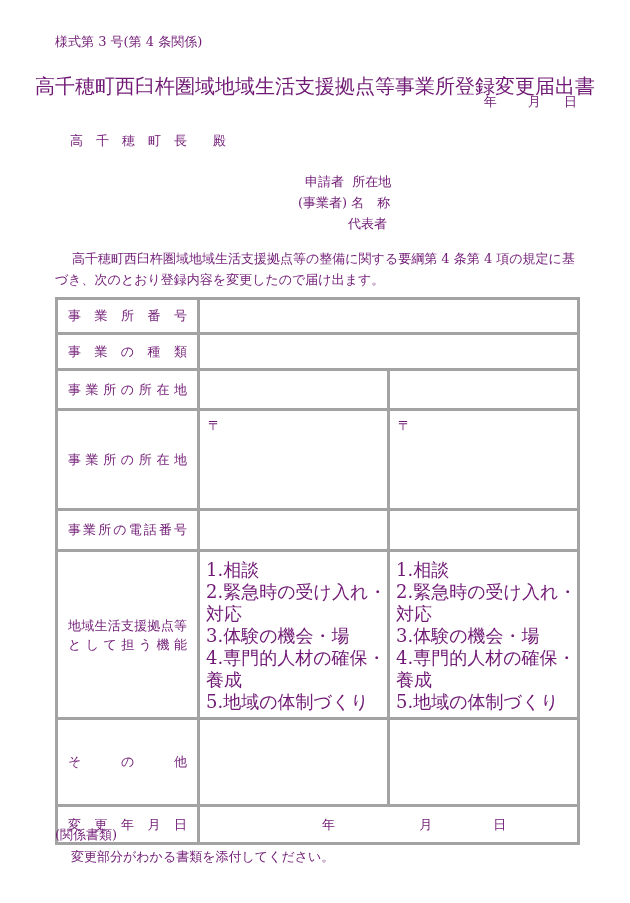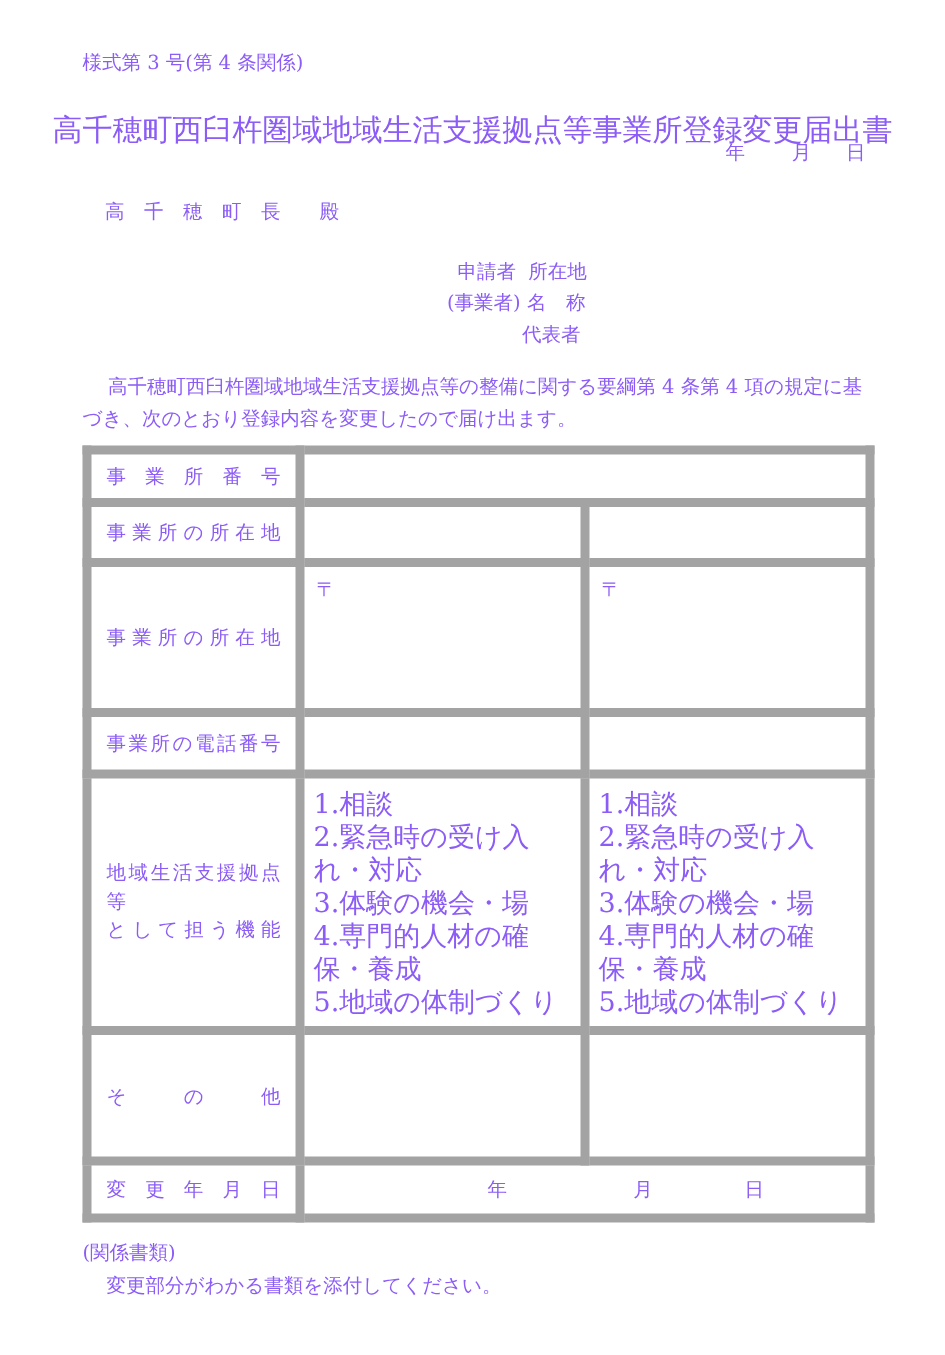--- a/index.html
+++ b/index.html
@@ -1,37 +1,37 @@
 <!DOCTYPE html>
 <html><head>
 <meta charset="utf-8">
 <style>
   html,body{margin:0;padding:0;background:#ffffff;}
   .page{
     position:relative;width:630px;height:903px;background:#ffffff;
     font-family:"DejaVu Serif","Liberation Serif",serif;
-    color:#8b5cf6;font-size:13px;overflow:hidden;
+    color:#701a75;font-size:13px;overflow:hidden;
   }
   .form-number{position:absolute;top:33px;left:55px;}
   .doc-title{position:absolute;top:73px;left:0;width:630px;text-align:center;font-size:20px;}
   .date-line{position:absolute;top:93px;right:53px;}
   .date-line .dl-m{margin-left:27px;}
   .date-line .dl-d{margin-left:19px;}
   .addressee{position:absolute;top:132px;left:70px;}
   .applicant{position:absolute;top:171px;left:298px;line-height:21px;}
   .ap-l1{padding-left:7px;}
   .ap-l1 .ap-gap{margin-left:4px;}
   .ap-l3{padding-left:50px;}
   .body-par{position:absolute;top:248px;left:55px;width:524px;line-height:21px;text-indent:17px;}
   table.form-table{
     position:absolute;top:297px;left:55px;width:522px;
     border-collapse:collapse;table-layout:fixed;
     border:1px solid #333;
   }
-  td{border:6px solid #a3a3a3;padding:0;vertical-align:middle;font-size:13px;}
+  td{border:3px solid #a3a3a3;padding:0;vertical-align:middle;font-size:13px;}
   tr.r1{height:35px}tr.r2{height:36px}tr.r3{height:24px}tr.r4{height:40px}
   tr.r5{height:100px}tr.r6{height:41px}tr.r7{height:118px}tr.r8{height:87px}tr.r9{height:38px}
   .jlab{text-align:justify;text-align-last:justify;padding:0 10px;}
   .jlab2{padding:0 10px;line-height:19px;}
   .jlab2 div{text-align:justify;text-align-last:justify;}
   td.hdr{text-align:center;letter-spacing:1em;text-indent:1em;}
   td.postal{vertical-align:top;}
   td.postal div{padding:6px 0 0 8px;}
   td.fn{vertical-align:top;}
   .fn-list{padding:7px 0 4px 6px;font-size:18px;line-height:22px;}
@@ -78,20 +78,26 @@
   <table class="form-table">
     <colgroup>
       <col style="width:142px">
         <col style="width:190px">
         <col style="width:190px">
     </colgroup>
     <tbody>
         <tr class="r1">
       <td>
             <div class="jlab">事業所番号</div>
+          </td>
+      <td colspan="2"></td>
+    </tr>
+    <tr class="r2">
+      <td>
+            <div class="jlab">事業の種類</div>
           </td>
       <td colspan="2"></td>
     </tr>
     <tr class="r4">
       <td>
             <div class="jlab">事業所の所在地</div>
           </td>
       <td></td>
       <td></td>
     </tr>

